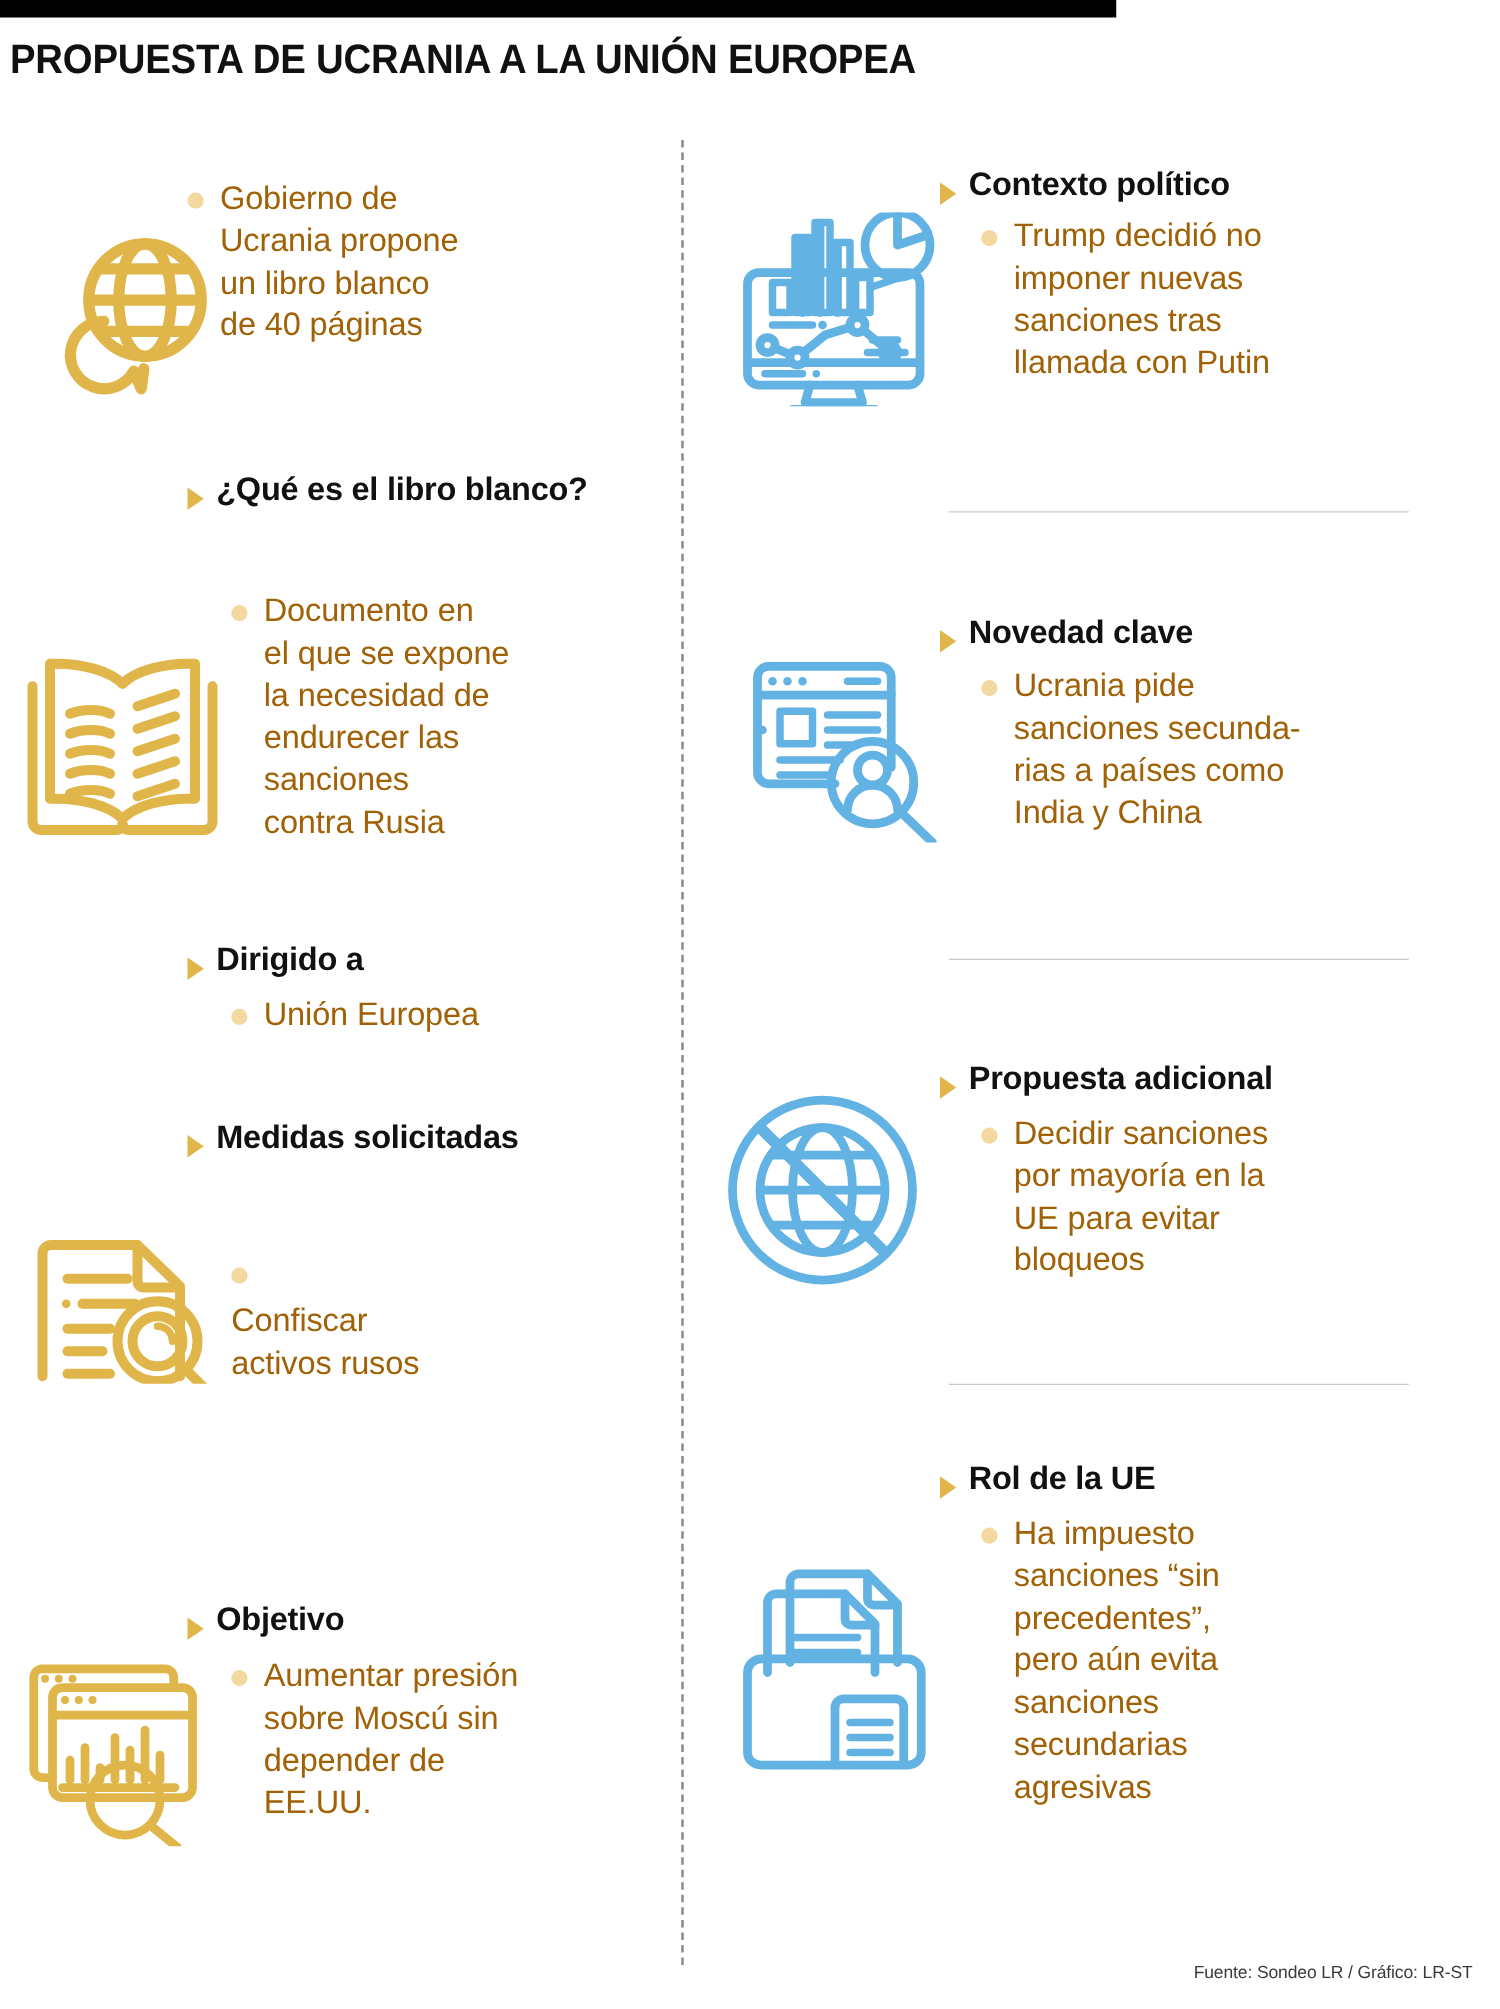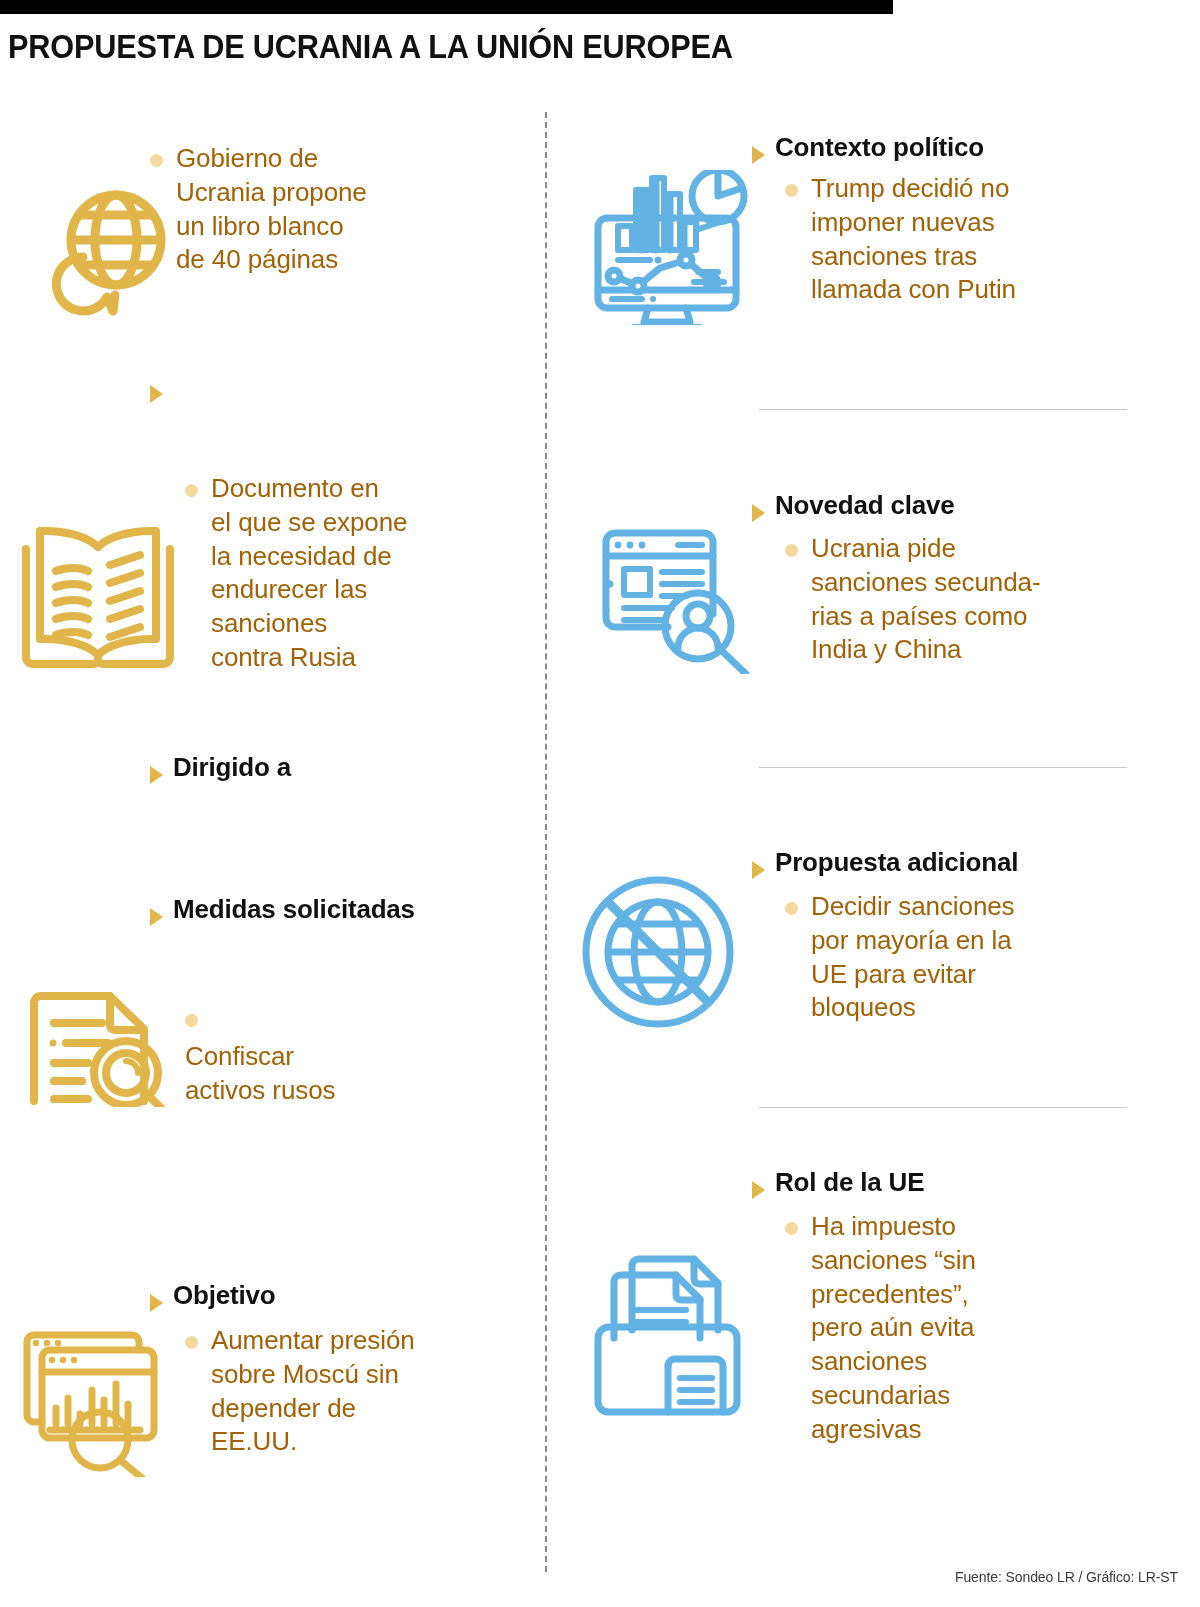--- a/index.html
+++ b/index.html
@@ -151,20 +151,22 @@
     <div class="block bullet-row" style="left:150px; top:30px; width:370px;">
       <span class="dot"></span>
       <span class="bullet-text">Gobierno de
 Ucrania propone
 un libro blanco
 de 40 páginas</span>
     </div>
 
     <div class="block heading" style="left:150px; top:264px; width:380px;">
       <span class="tri"></span>
+      <span class="heading-text">¿Qué es el libro
+blanco?</span>
     </div>
 
     <div class="icon" style="left:18px; top:375px;">
       <svg width="170" height="185" viewBox="0 0 170 185" fill="none">
         <g stroke="#e0b64a" stroke-width="8" fill="none" stroke-linecap="round" stroke-linejoin="round">
           <path d="M80 60 C70 50 48 43 22 44 L22 152 C48 151 70 158 80 168"></path>
           <path d="M80 60 C90 50 112 43 138 44 L138 152 C112 151 90 158 80 168"></path>
           <path d="M8 62 L8 170 C8 174 11 177 15 177 L75 177 C78 177 80 175 80 172"></path>
           <path d="M152 62 L152 170 C152 174 149 177 145 177 L85 177 C82 177 80 175 80 172"></path>
           <path d="M38 84 C48 80 62 80 70 84"></path>
@@ -189,20 +191,24 @@
 endurecer las
 sanciones
 contra Rusia</span>
     </div>
 
     <div class="block heading" style="left:150px; top:640px; width:380px;">
       <span class="tri"></span>
       <span class="heading-text">Dirigido a</span>
     </div>
 
+    <div class="block bullet-row" style="left:185px; top:683px; width:350px;">
+      <span class="dot"></span>
+      <span class="bullet-text">Unión Europea</span>
+    </div>
 
     <div class="block heading" style="left:150px; top:782px; width:380px;">
       <span class="tri"></span>
       <span class="heading-text">Medidas
 solicitadas</span>
     </div>
 
     <div class="icon" style="left:22px; top:855px;">
       <svg width="160" height="140" viewBox="0 0 160 140" fill="none">
         <g stroke="#e0b64a" stroke-width="8" fill="none" stroke-linecap="round" stroke-linejoin="round">

